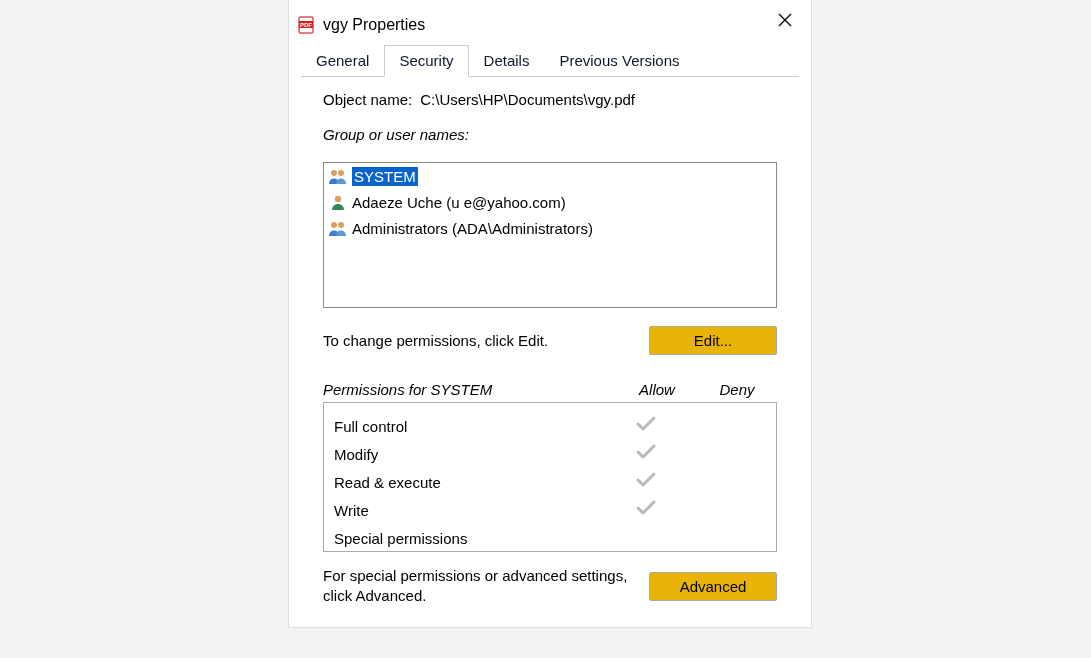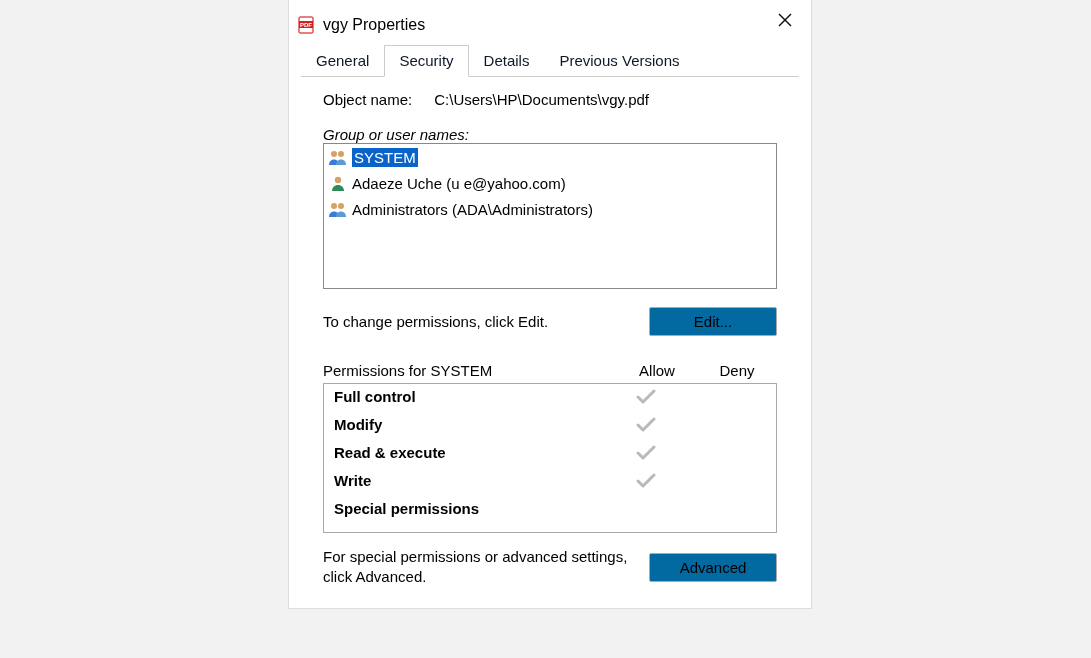--- a/index.html
+++ b/index.html
@@ -64,31 +64,32 @@
   }
   .tab.active {
     border-color: #ccc;
     background: #fff;
     border-bottom: 1px solid #fff;
   }
   .content {
     padding: 14px 22px 20px 22px;
   }
   .row-obj {
-    display:flex; gap: 22px; margin-bottom: 18px;
+    display:flex; gap: 8px; margin-bottom: 18px;
   }
   .label { white-space: nowrap; }
   .section-label {
     font-style: italic;
   }
   .listbox {
     border: 1px solid #888;
     height: 146px;
     overflow: hidden;
     background: #fff;
+    margin-top: 19px;
   }
   .list-item {
     display:flex; align-items:center;
     height: 26px;
     padding: 0 4px;
     gap: 4px;
   }
   .list-item.selected .item-text {
     background: #0a63c9;
     color: #fff;
@@ -96,48 +97,48 @@
   }
   .principal-icon { width:20px; height:20px; display:flex; align-items:center; justify-content:center;}
   .item-text { white-space: nowrap; }
 
   .edit-row {
     display:flex; margin-top: 18px; align-items:center;
   }
   .edit-text { flex:1; }
   .btn {
     border: 1px solid #aaa;
-    background: #0369a1;
+    background: #eab308;
     padding: 5px 0;
     width: 128px;
     text-align:center;
     font-size: 15px;
     cursor: pointer;
     border-radius: 2px;
   }
 
   .perm-header {
     display:flex;
     margin-top: 26px;
     margin-bottom: 4px;
+    font-style: italic;
   }
   .perm-header .ph-name { flex:1; }
   .ph-col { width: 80px; text-align:center; }
 
   .perm-box {
     border: 1px solid #aaa;
     padding: 4px 0;
     margin-bottom: 14px;
   }
   .perm-row {
     display:flex;
-    align-items:flex-start;
+    align-items:flex-end;
     height: 28px;
     padding: 0 10px;
-    font-weight: bold;
   }
   .perm-name { flex:1; }
   .perm-col { width:80px; display:flex; justify-content:center; }
 
   .check {
     color: #b9b9b9;
     font-size: 20px;
     line-height: 1;
   }
 

